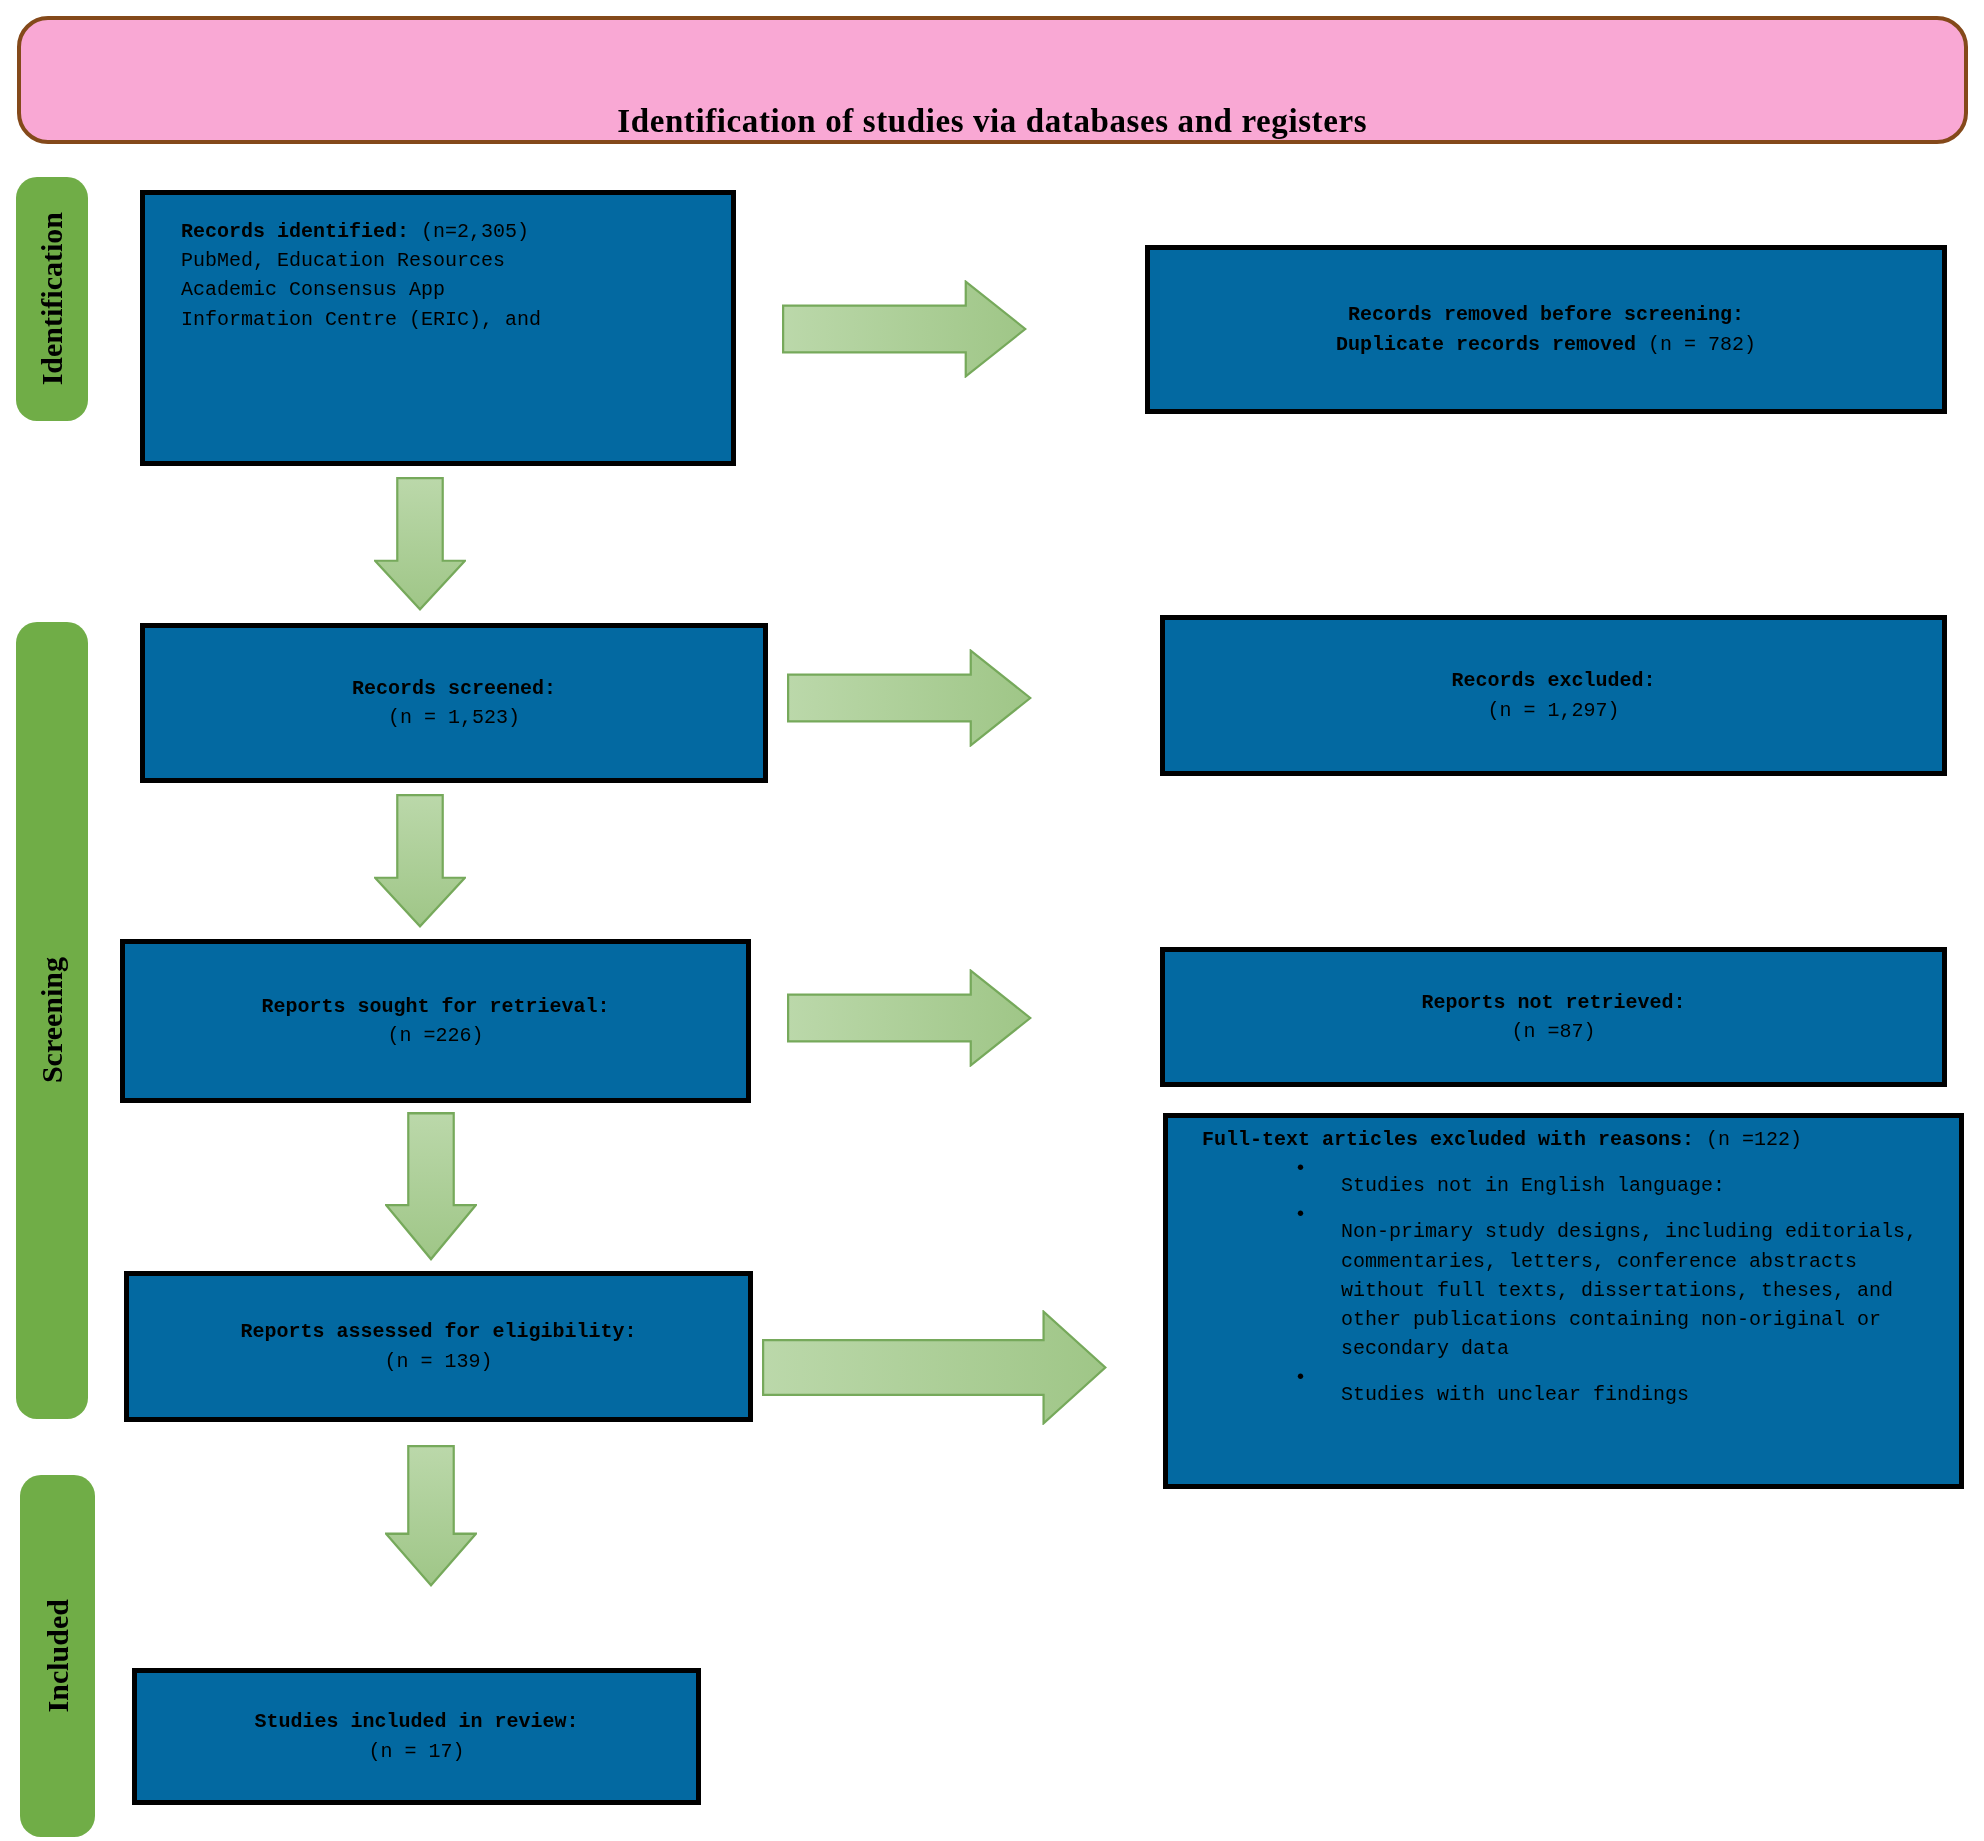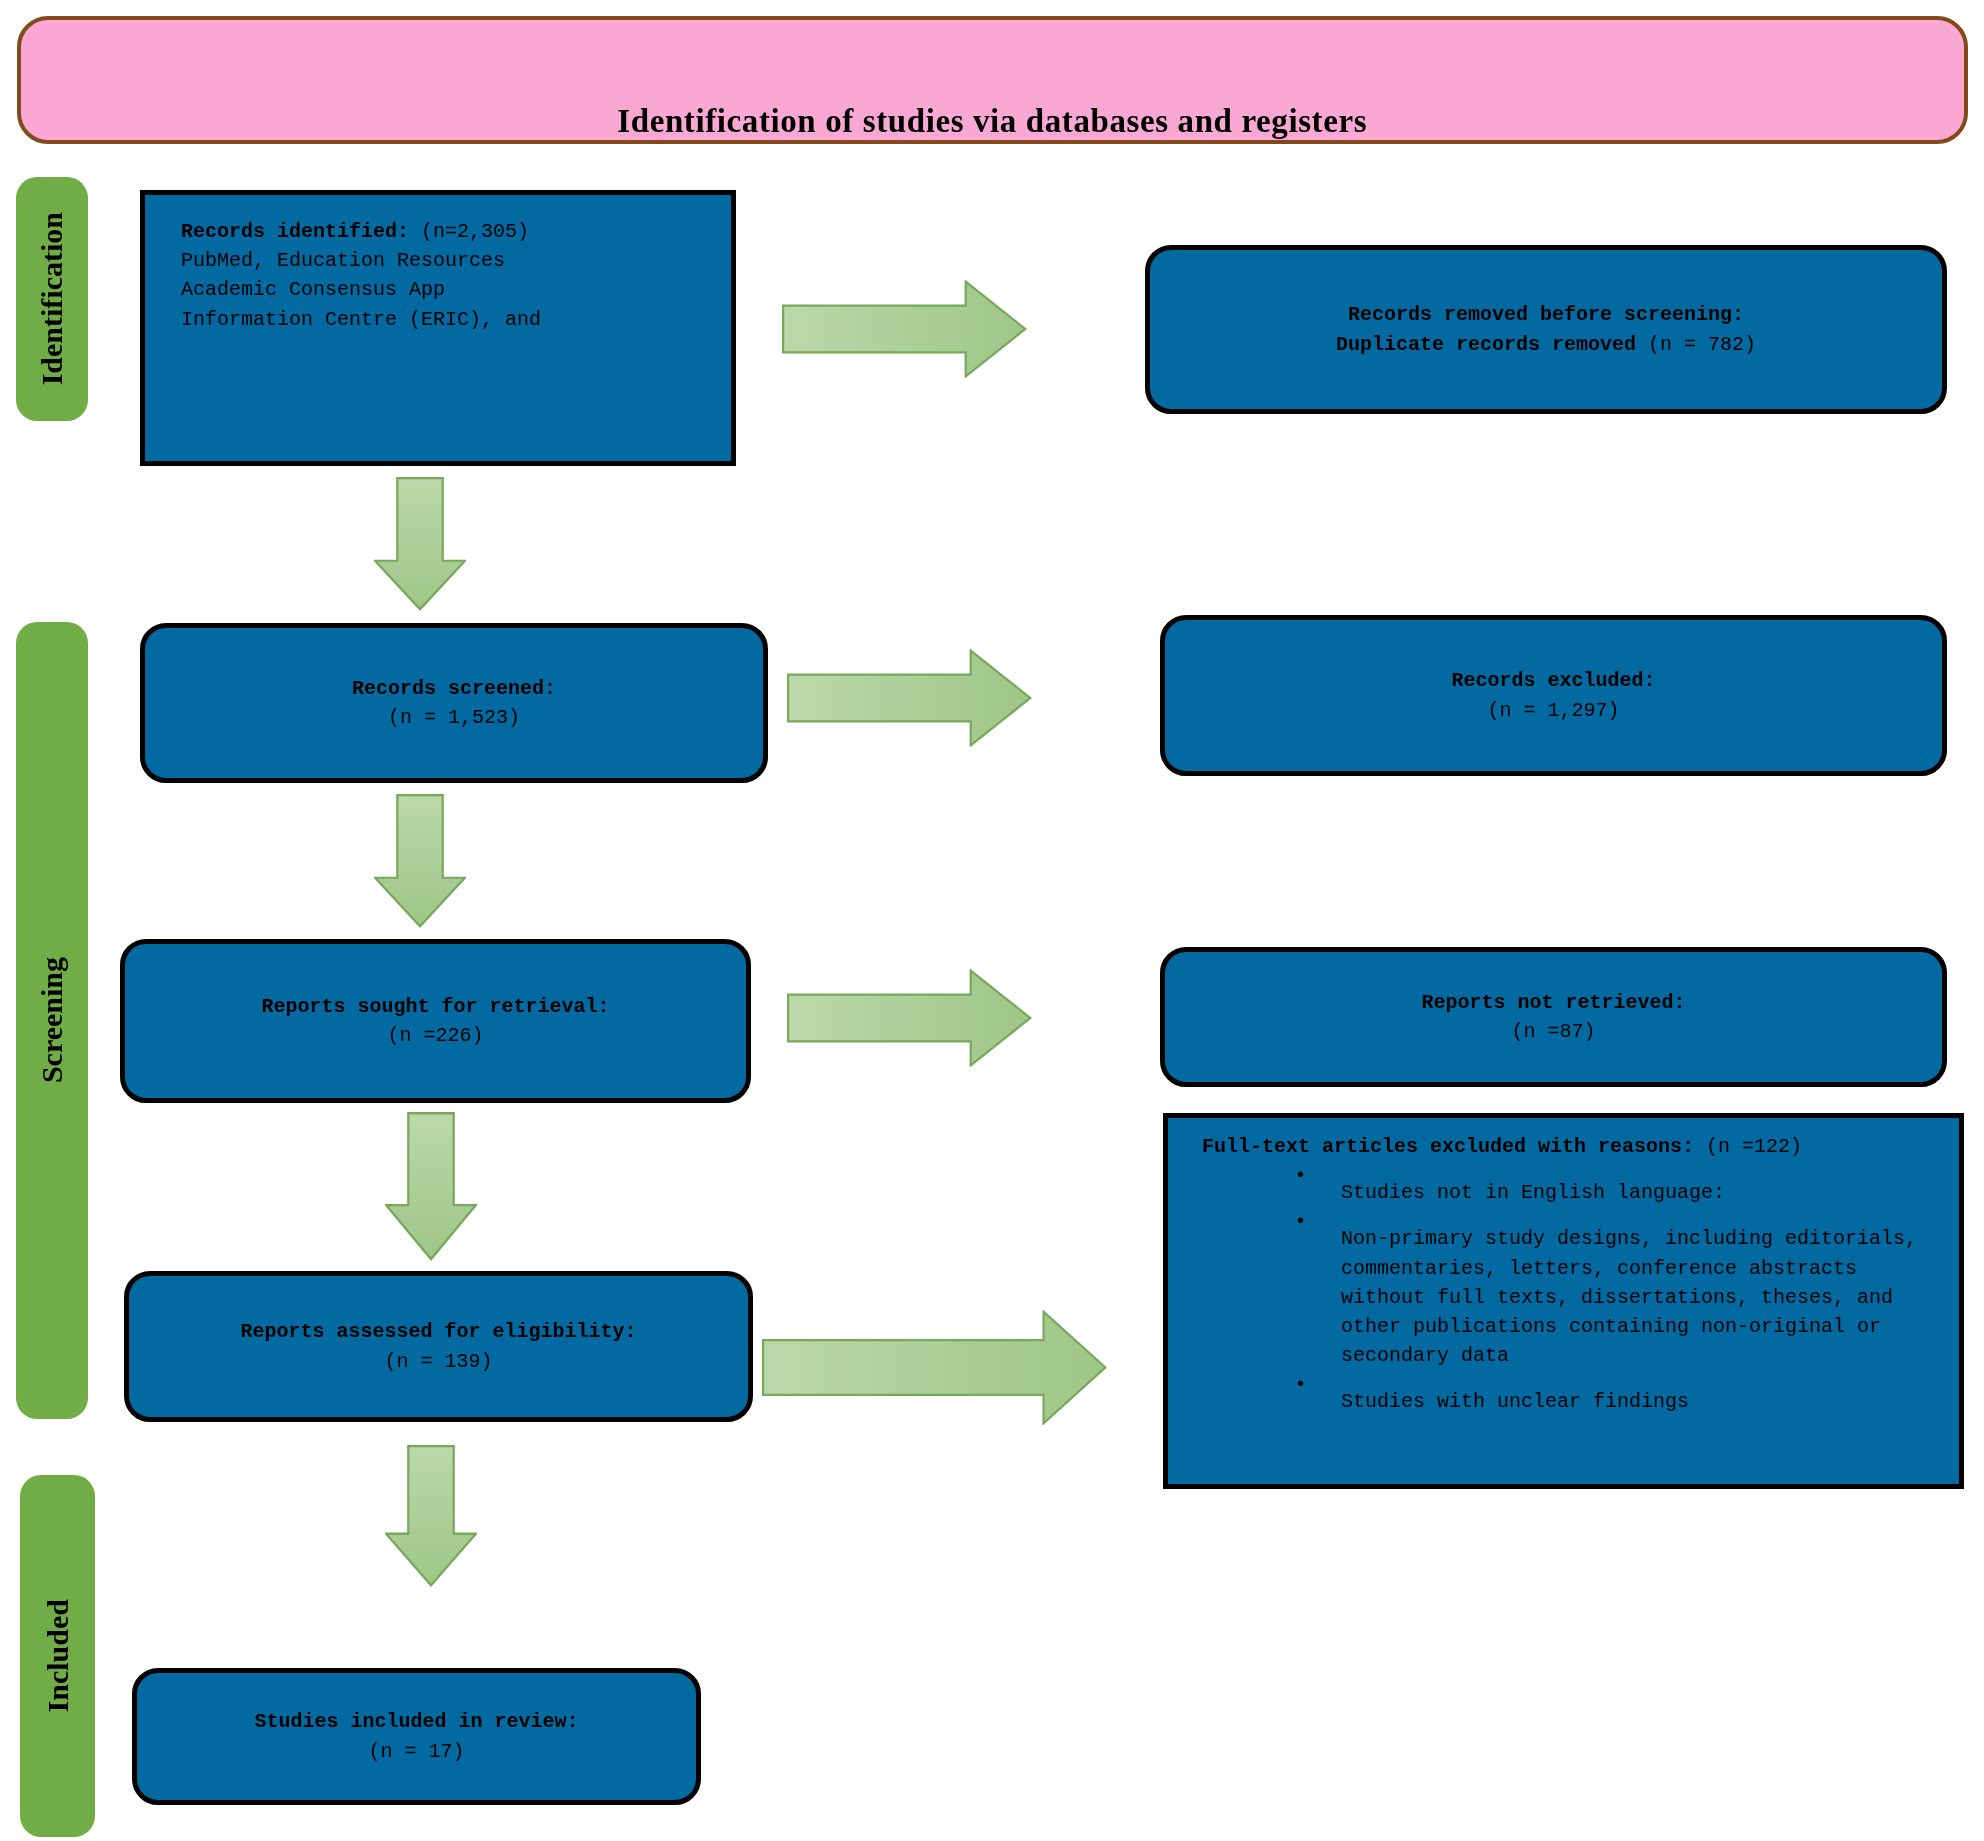--- a/index.html
+++ b/index.html
@@ -30,34 +30,34 @@
   .stage-screening      { left:15.6px;  top:622px; width:72px; height:797px; }
   .stage-included       { left:20px;  top:1475px; width:75px; height:362px; }
 
   
   .box {
     position:absolute; background:#0369a1; border:5px solid #000;
     box-sizing:border-box; font-size:20px; line-height:1.46;font-family:Liberation Mono, monospace;
   }
   .box.center {
     display:flex; flex-direction:column; align-items:center;
-    justify-content:center; text-align:center;border-radius:26px;
+    justify-content:center; text-align:center;
   }
   .b { font-weight:bold; }
 
   .box-records-identified { left:140px; top:190px;  width:596px; height:276px; padding:22px 16.7px 0 36px; }
   .box-records-screened   { left:140px; top:623px; width:628px; height:160px; }
   .box-reports-sought     { left:120px; top:939px; width:631px; height:164px; }
   .box-reports-assessed   { left:124px; top:1271px; width:629px; height:151px; }
   .box-studies-included   { left:132px; top:1668px; width:569px; height:137px; }
 
   .box-records-removed    { left:1145px; top:245px;  width:802px; height:169px; }
   .box-records-excluded   { left:1160px; top:615px; width:787px; height:161px; }
   .box-reports-notret     { left:1160px; top:947px; width:787px; height:140px; }
-  .box-fulltext-excluded  { left:1163px; top:1113px; width:801px; height:376px; padding:14px 27px 0 34px; }
+  .box-fulltext-excluded  { left:1163px; top:1113px; width:801px; height:376px; padding:7px 27px 0 34px; }
 
   .bullet-row { display:flex; padding-left:58px; }
   .bullet-marker { flex:0 0 81px; text-align:center; }
   .bullet-text { flex:1;margin-top:17px; }
 
   
   .arrow { position:absolute; display:block; }
 </style>
 </head>
 <body>

